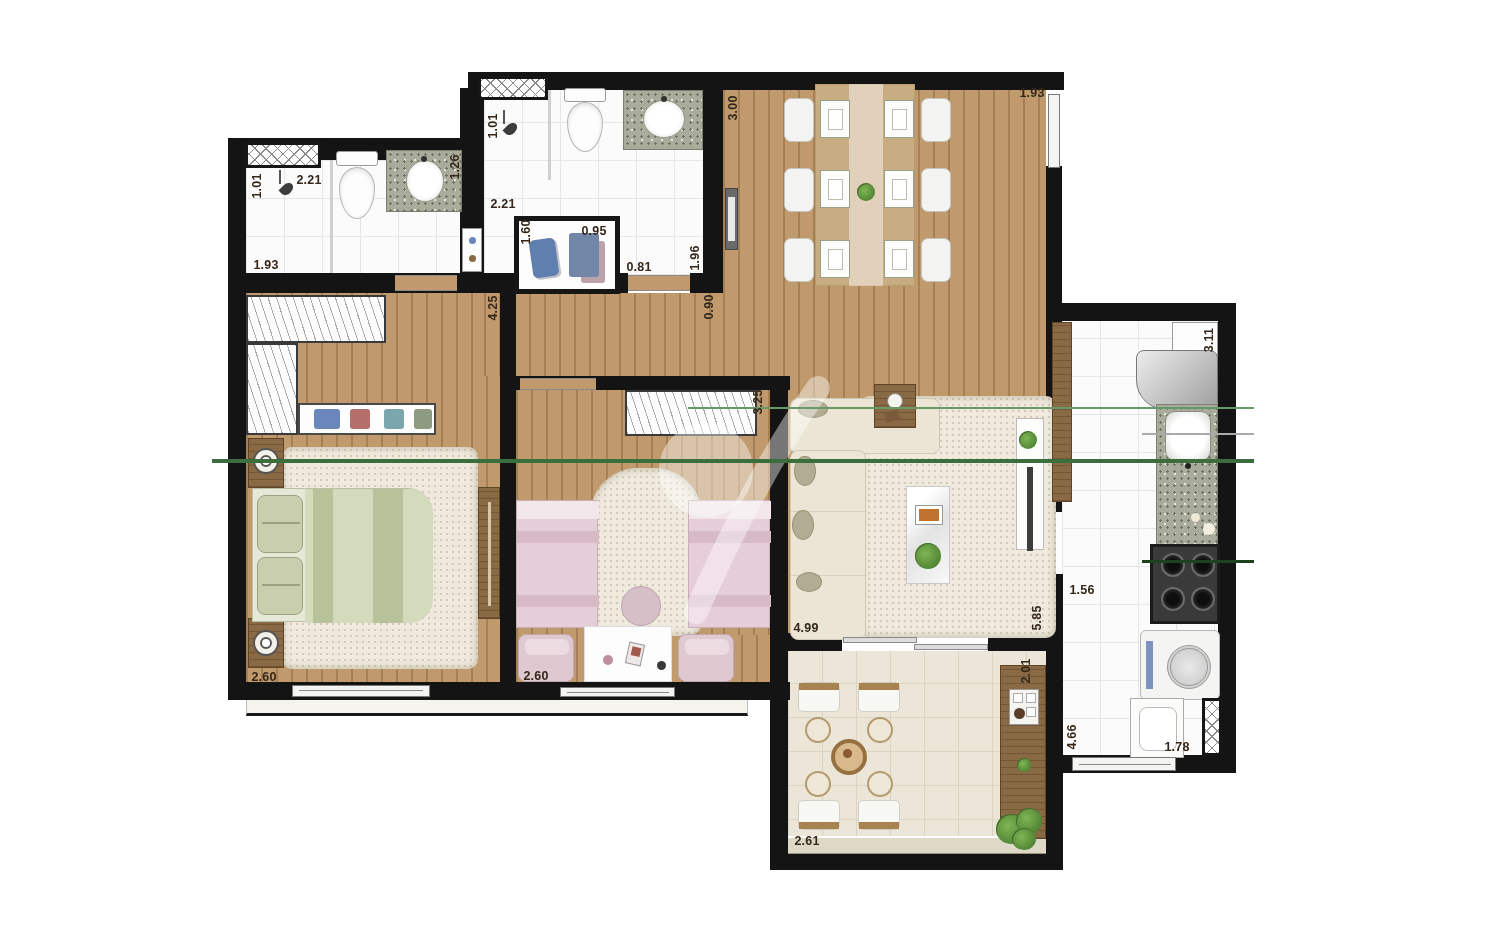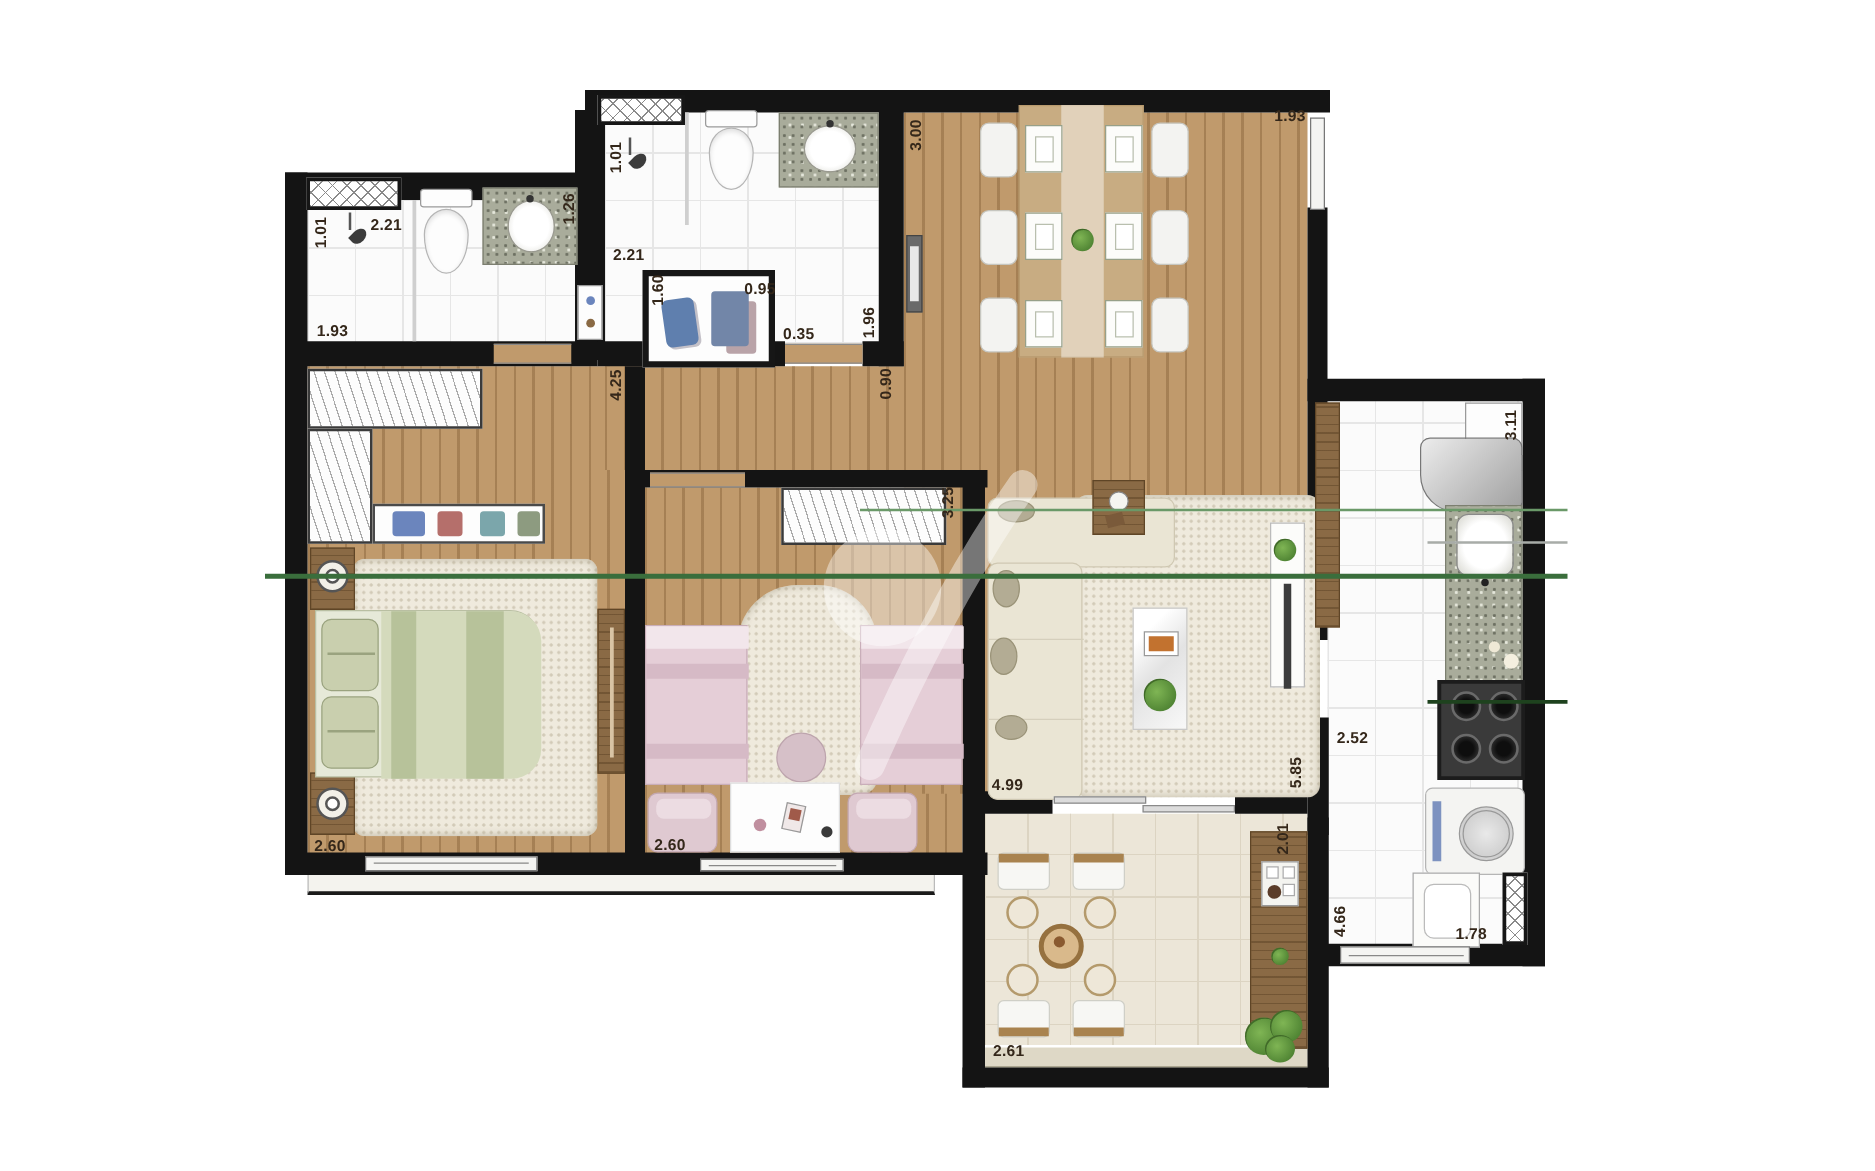--- a/index.html
+++ b/index.html
@@ -313,33 +313,33 @@
     <path d="M 96 262 C 126 194 166 112 218 38" stroke="rgba(255,255,255,0.42)" stroke-width="24" fill="none" stroke-linecap="round"></path>
   </svg>
 
   <span class="dim rot" style="left:257px;top:186px">1.01</span>
   <span class="dim" style="left:309px;top:180px">2.21</span>
   <span class="dim" style="left:266px;top:265px">1.93</span>
   <span class="dim rot" style="left:455px;top:167px">1.26</span>
   <span class="dim rot" style="left:493px;top:126px">1.01</span>
   <span class="dim" style="left:503px;top:204px">2.21</span>
   <span class="dim rot" style="left:526px;top:232px;z-index:41">1.60</span>
-  <span class="dim" style="left:608px;top:231px;z-index:41">0.95</span>
-  <span class="dim" style="left:639px;top:267px">0.35</span>
+  <span class="dim" style="left:594px;top:231px;z-index:41">0.95</span>
+  <span class="dim" style="left:639px;top:267px">0.81</span>
   <span class="dim rot" style="left:695px;top:258px">1.96</span>
   <span class="dim rot" style="left:709px;top:307px">0.90</span>
   <span class="dim rot" style="left:733px;top:108px">3.00</span>
   <span class="dim" style="left:1032px;top:93px">1.93</span>
   <span class="dim rot" style="left:1209px;top:340px">3.11</span>
   <span class="dim rot" style="left:493px;top:308px">4.25</span>
   <span class="dim" style="left:264px;top:677px">2.60</span>
   <span class="dim rot" style="left:758px;top:402px">3.25</span>
   <span class="dim" style="left:536px;top:676px">2.60</span>
   <span class="dim" style="left:806px;top:628px">4.99</span>
   <span class="dim rot" style="left:1037px;top:618px">5.85</span>
-  <span class="dim" style="left:1082px;top:590px">2.52</span>
+  <span class="dim" style="left:1082px;top:590px">1.56</span>
   <span class="dim rot" style="left:1072px;top:737px">4.66</span>
   <span class="dim" style="left:1177px;top:747px">1.78</span>
   <span class="dim rot" style="left:1026px;top:671px">2.01</span>
   <span class="dim" style="left:807px;top:841px">2.61</span>
 
 </div>
 </div>
 
 </body></html>

